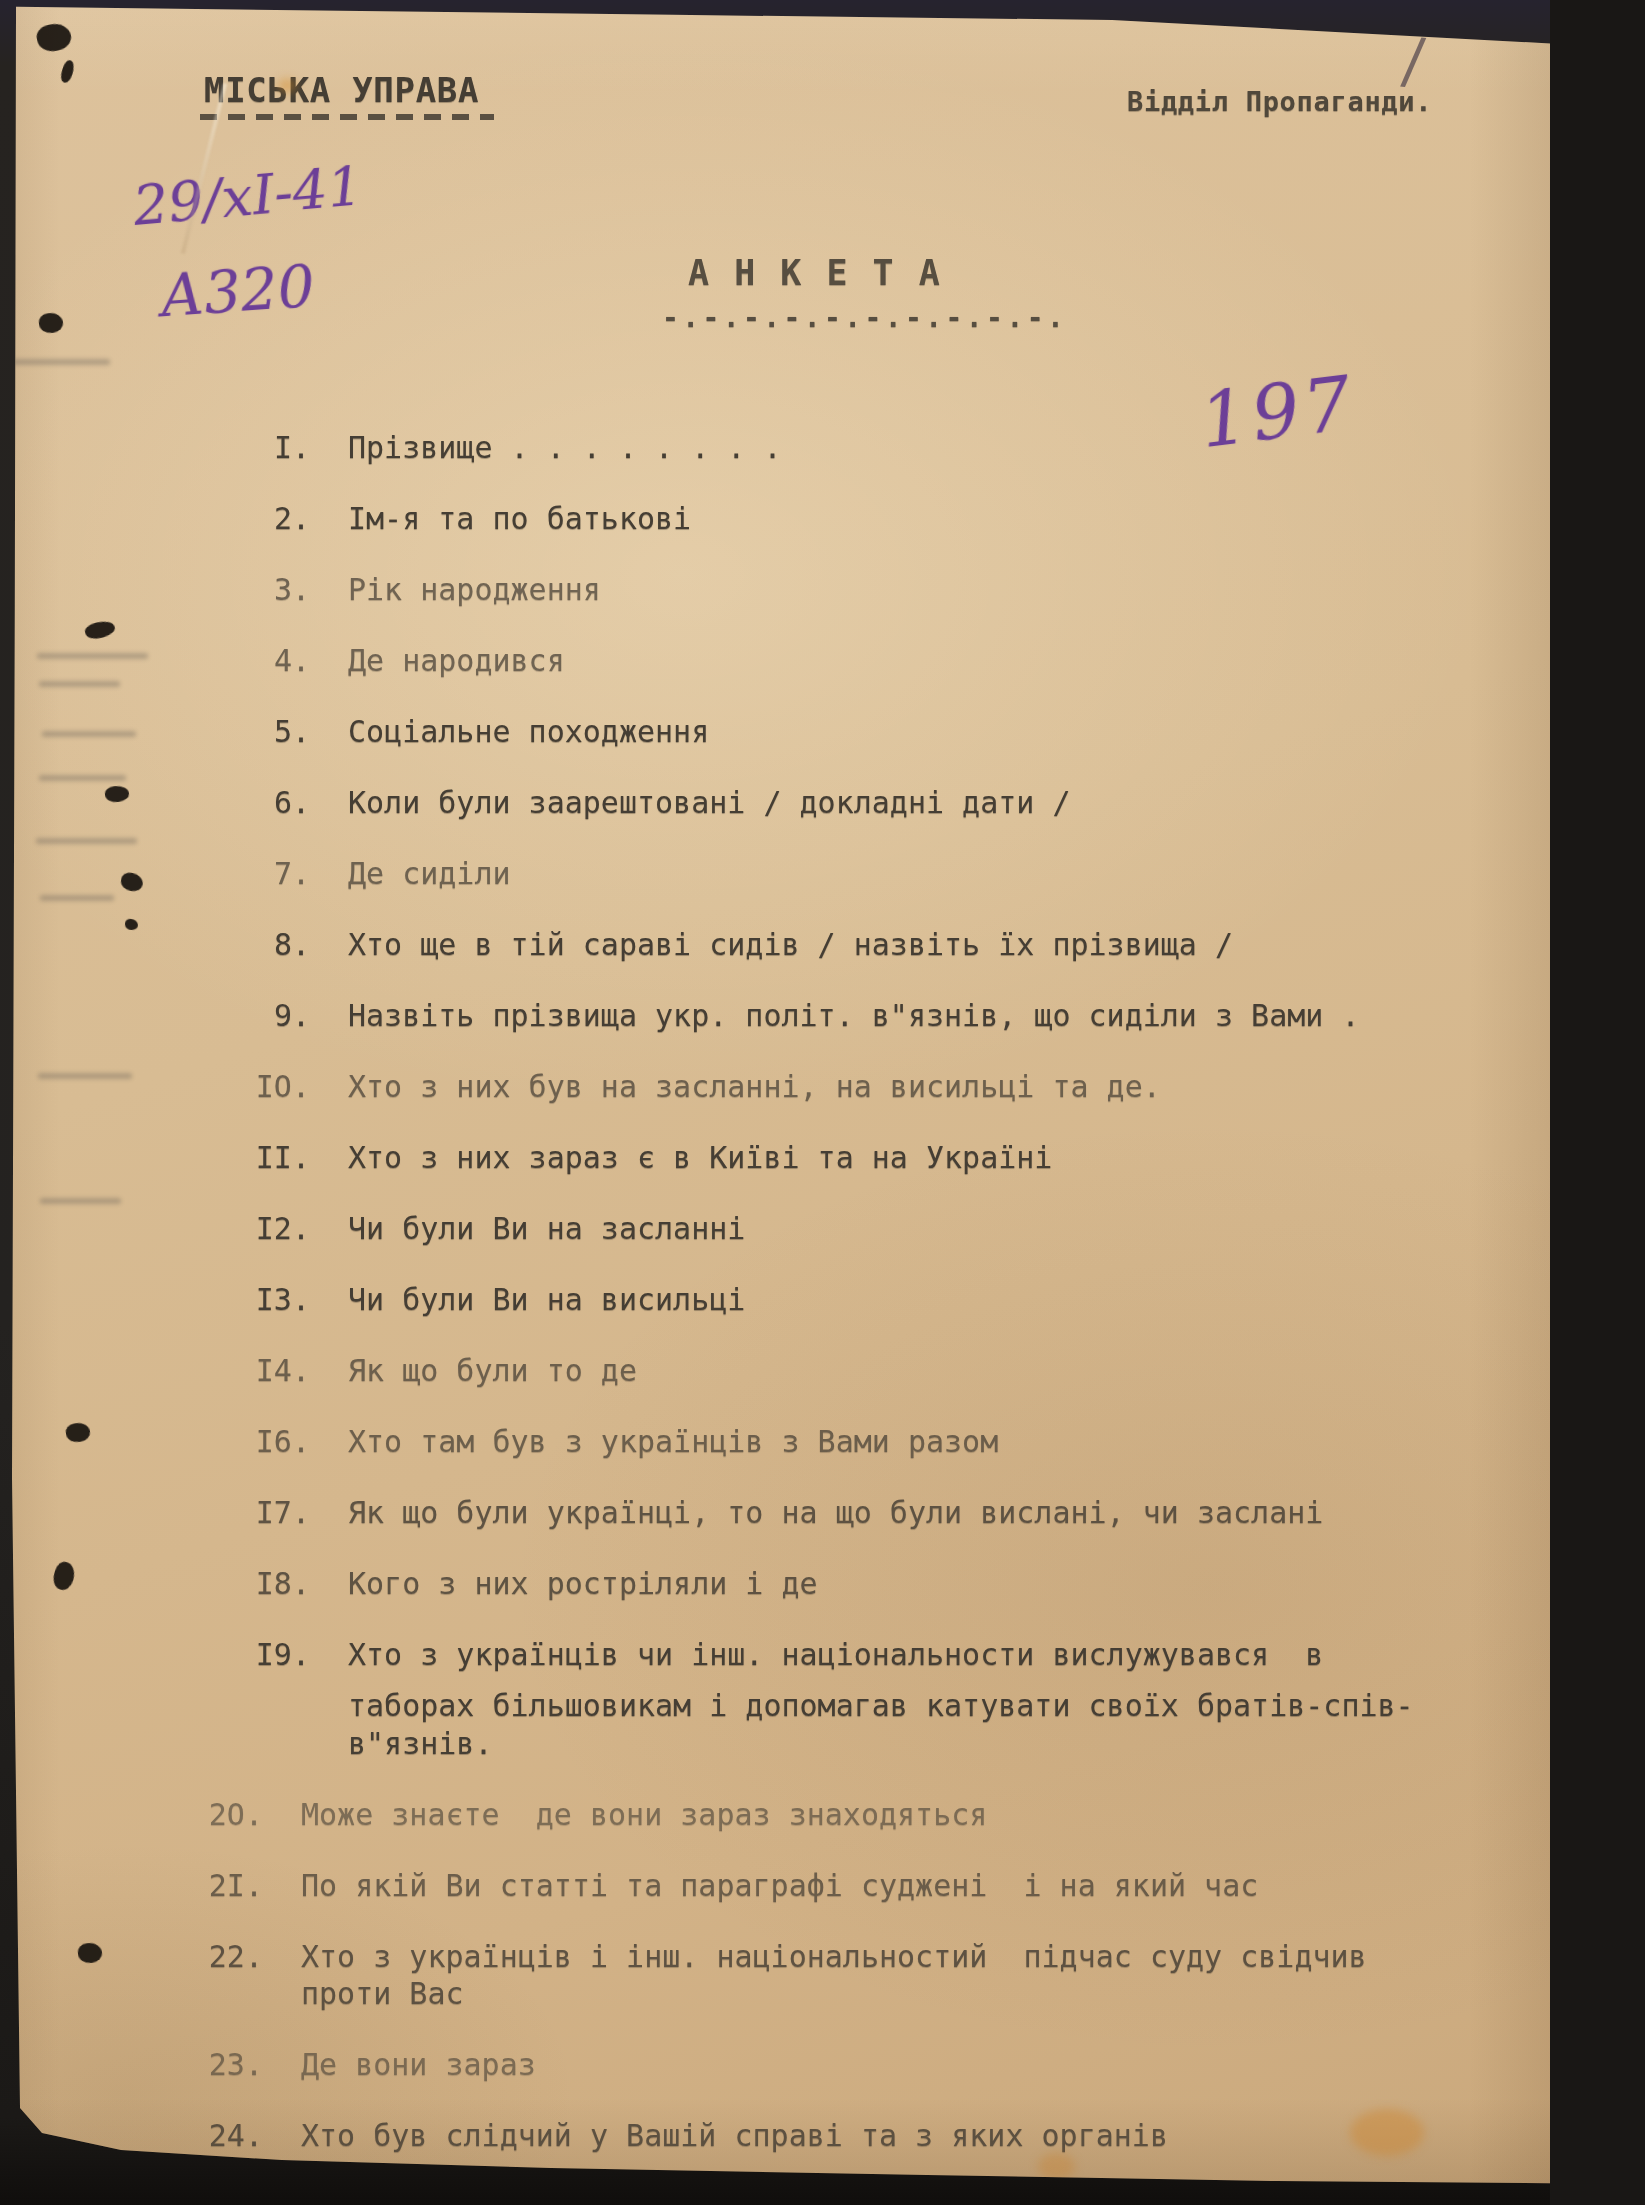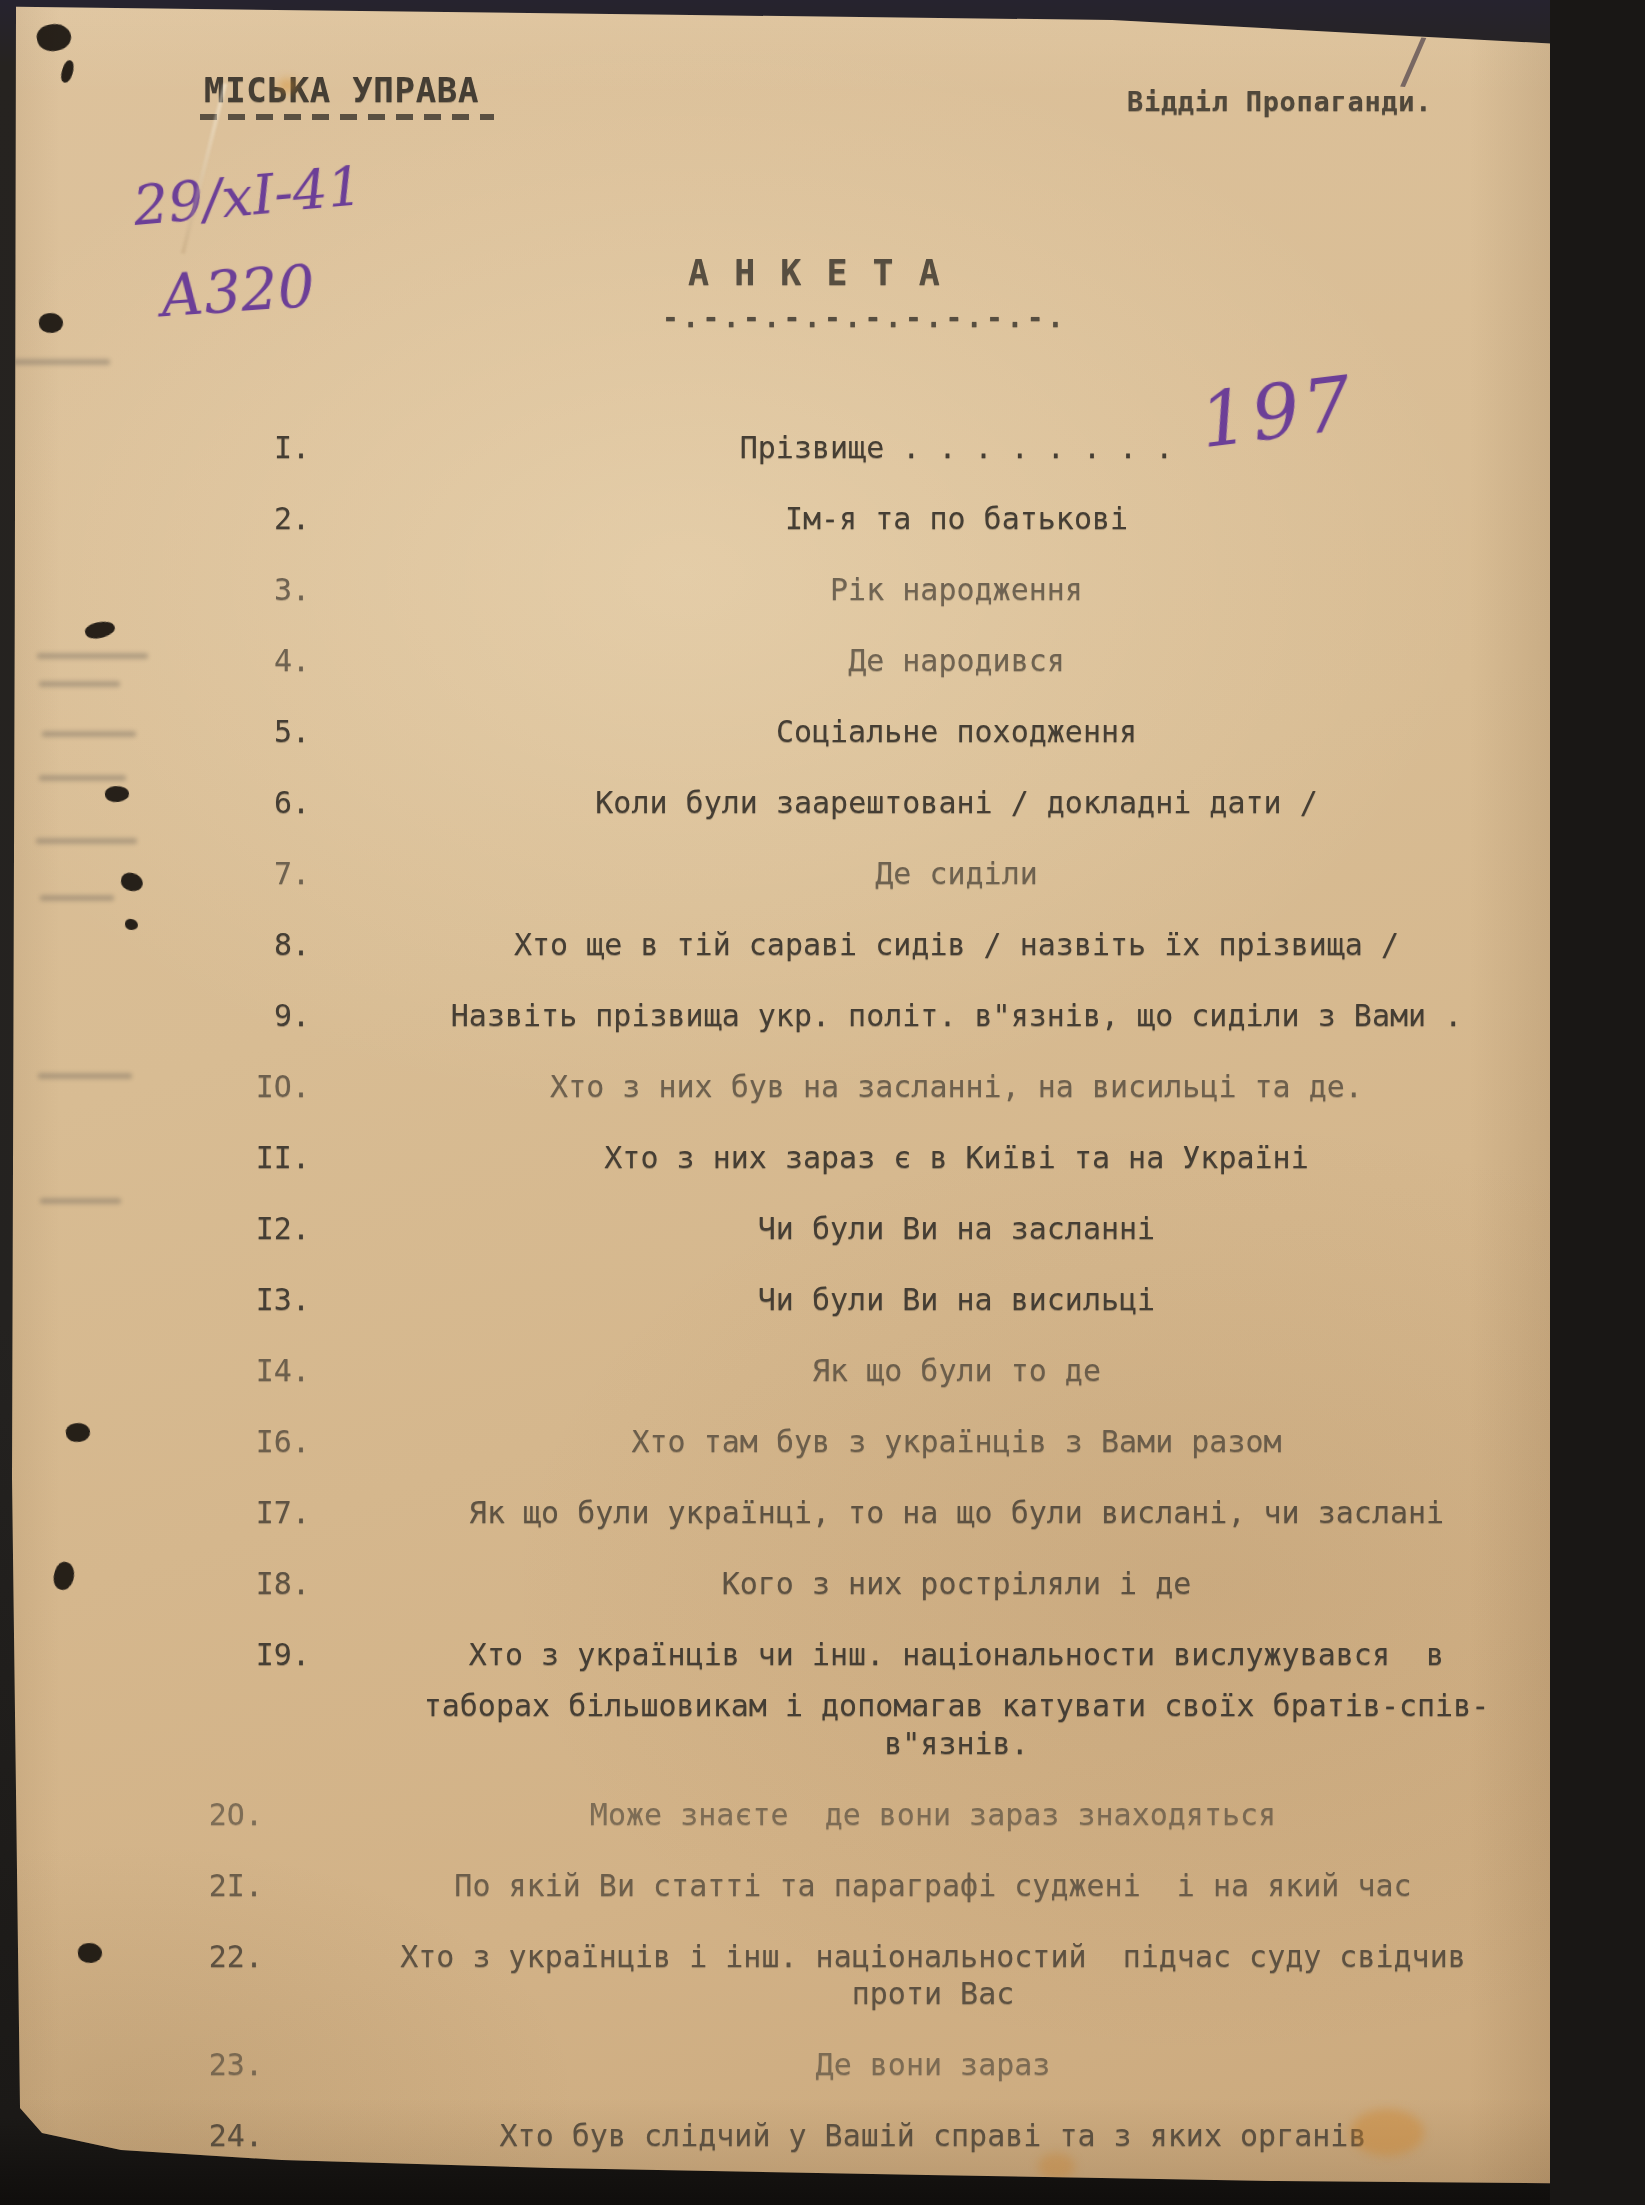--- a/index.html
+++ b/index.html
@@ -37,21 +37,21 @@
   .hand{position:absolute;font-family:"DejaVu Serif",serif;font-style:italic;color:#6c3f97;
     filter:blur(0.3px);text-shadow:0 0 1.3px rgba(108,63,151,.35);white-space:pre;}
   .hw-date{left:133px;top:164px;font-size:55px;transform:rotate(-5deg);}
   .hw-a320{left:160px;top:257px;font-size:58px;transform:rotate(-4deg);}
   .hw-197{left:1200px;top:368px;font-size:75px;transform:rotate(-7deg);letter-spacing:4px;}
   
   #list{position:absolute;left:0;top:430px;width:1565px;padding-left:223px;box-sizing:border-box;}
   .row{display:flex;align-items:flex-start;margin-bottom:36px;
     font-size:30px;line-height:35px;}
   .row .num{width:87px;text-align:right;flex:0 0 auto;}
-  .row .txt{margin-left:38px;flex:1 1 auto;text-align:center;}
+  .row .txt{margin-left:38px;flex:1 1 auto;}
   .row .line{display:block;}
   .row .line + .line{margin-top:2.7px;}
   
   .row:nth-child(18) .line:nth-child(2){margin-top:16px;}
   
   .row:nth-child(n+19){margin-left:-47px;}
   
   .row:nth-child(3),.row:nth-child(4),.row:nth-child(7),.row:nth-child(10),
   .row:nth-child(14),.row:nth-child(15),.row:nth-child(20){opacity:.72;}
   .row:nth-child(19),.row:nth-child(22){opacity:.6;}

